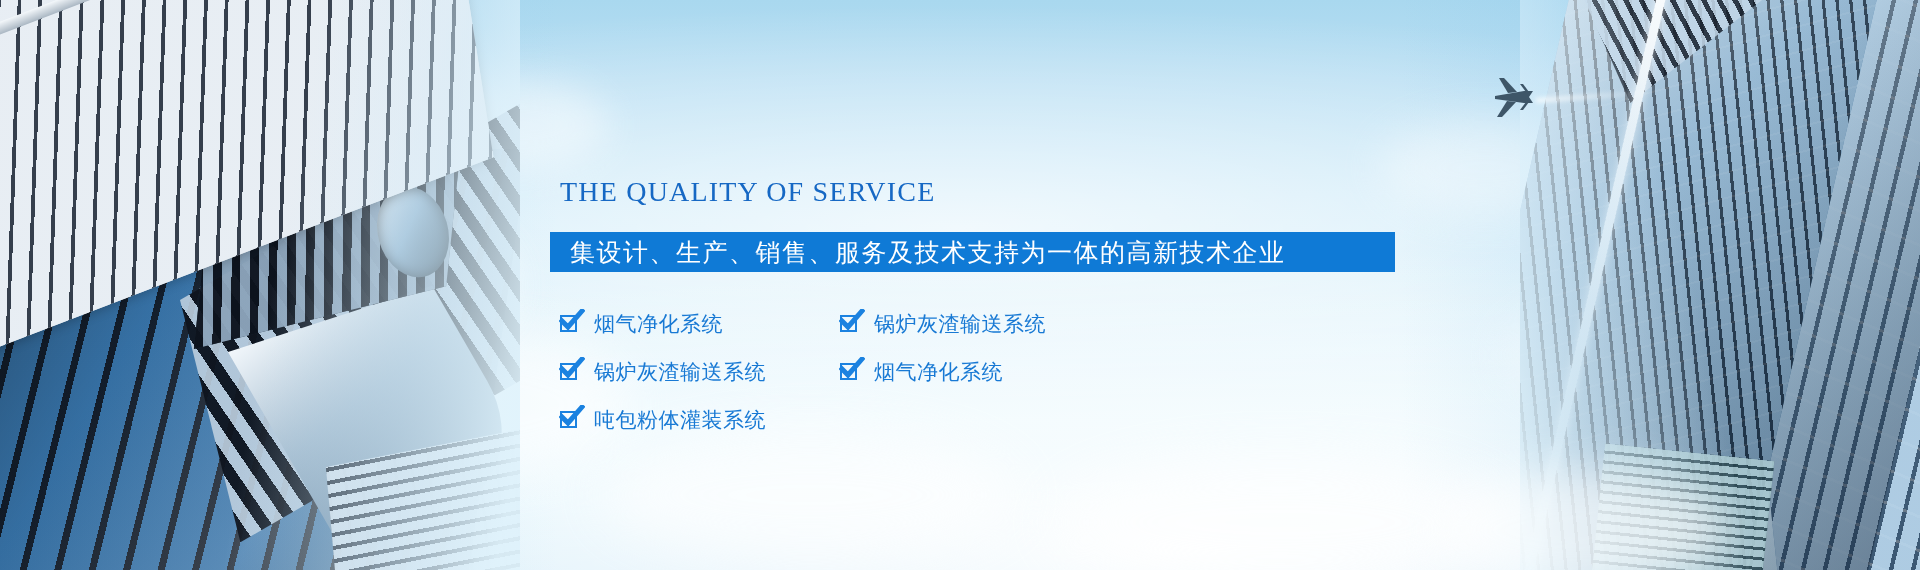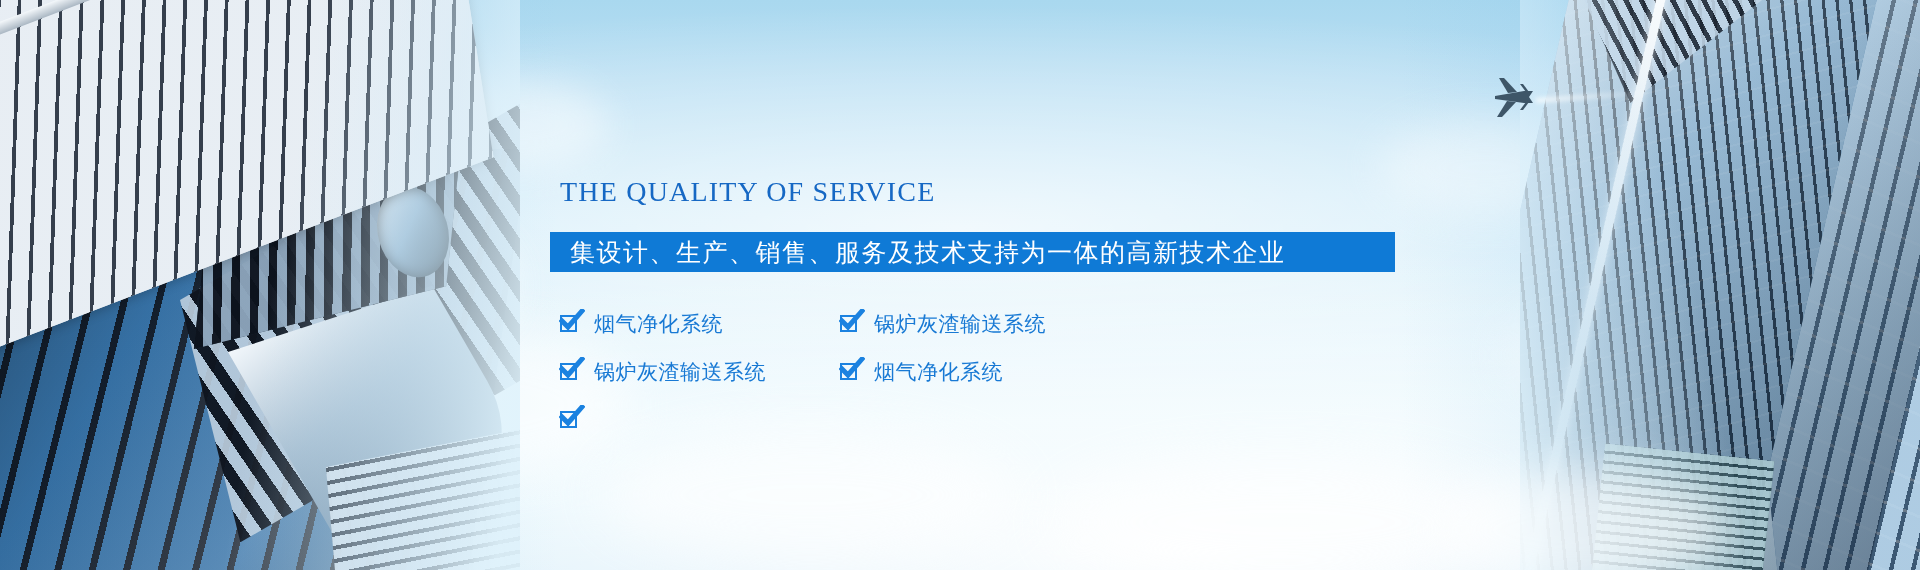--- a/index.html
+++ b/index.html
@@ -323,20 +323,21 @@
       </div>
 
       <div class="feature-row">
         <div class="feature-cell">
           <span class="cb">
             <span class="cb-box"></span>
             <svg class="cb-tick" width="26" height="24" viewBox="0 0 26 24">
               <path d="M3 12 L9 18 L23 2" stroke="#1b82e0" stroke-width="5" fill="none" stroke-linecap="square"></path>
             </svg>
           </span>
+          <span class="feature-label">吨包粉体灌装系统</span>
         </div>
         <div class="feature-cell blank">
           <span class="cb">
             
           </span>
           <span class="feature-label"></span>
         </div>
       </div>
 
     </div>

